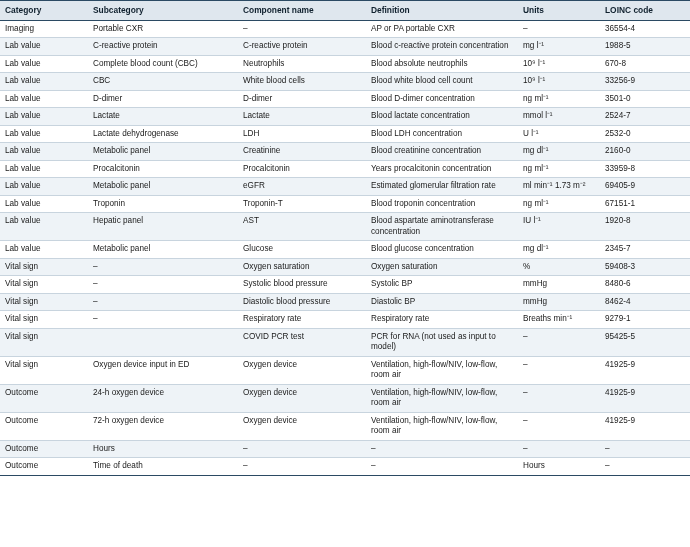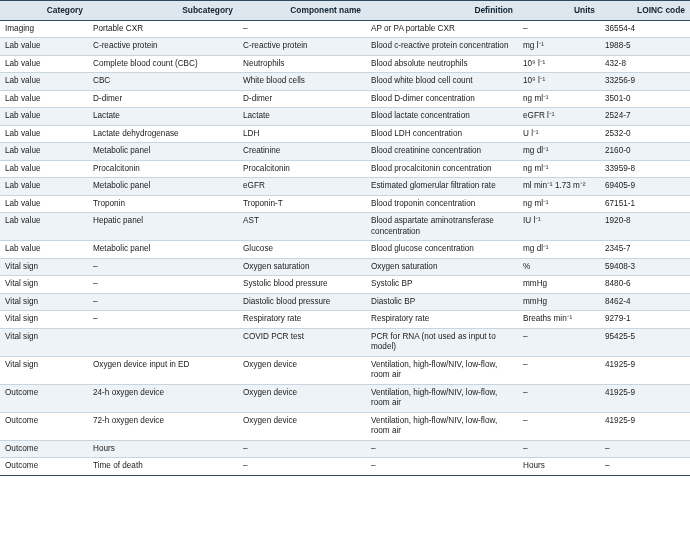--- a/index.html
+++ b/index.html
@@ -28,21 +28,21 @@
     line-height: 1.28;
   }
   table.data-table col.c0 { width: 88px; }
   table.data-table col.c1 { width: 150px; }
   table.data-table col.c2 { width: 128px; }
   table.data-table col.c3 { width: 152px; }
   table.data-table col.c4 { width: 82px; }
   table.data-table col.c5 { width: 90px; }
 
   thead th {
-    text-align: right;
+    text-align: left;
     font-weight: bold;
     font-size: 8.4px;
     padding: 4px 5px 4px 5px;
     background: #dfe7ee;
     border-top: 1.6px solid #2b4a63;
     border-bottom: 1.1px solid #2b4a63;
     vertical-align: bottom;
     color: #10212e;
   }
   tbody td {
@@ -101,21 +101,21 @@
           <td>Blood c-reactive protein concentration</td>
           <td>mg l⁻¹</td>
           <td>1988-5</td>
         </tr>
         <tr class="plain">
           <td>Lab value</td>
           <td>Complete blood count (CBC)</td>
           <td>Neutrophils</td>
           <td>Blood absolute neutrophils</td>
           <td>10⁹ l⁻¹</td>
-          <td>432-8</td>
+          <td>670-8</td>
         </tr>
         <tr class="shade">
           <td>Lab value</td>
           <td>CBC</td>
           <td>White blood cells</td>
           <td>Blood white blood cell count</td>
           <td>10⁹ l⁻¹</td>
           <td>33256-9</td>
         </tr>
         <tr class="plain">
@@ -124,21 +124,21 @@
           <td>D-dimer</td>
           <td>Blood D-dimer concentration</td>
           <td>ng ml⁻¹</td>
           <td>3501-0</td>
         </tr>
         <tr class="shade">
           <td>Lab value</td>
           <td>Lactate</td>
           <td>Lactate</td>
           <td>Blood lactate concentration</td>
-          <td>eGFR l⁻¹</td>
+          <td>mmol l⁻¹</td>
           <td>2524-7</td>
         </tr>
         <tr class="plain">
           <td>Lab value</td>
           <td>Lactate dehydrogenase</td>
           <td>LDH</td>
           <td>Blood LDH concentration</td>
           <td>U l⁻¹</td>
           <td>2532-0</td>
         </tr>
@@ -147,21 +147,21 @@
           <td>Metabolic panel</td>
           <td>Creatinine</td>
           <td>Blood creatinine concentration</td>
           <td>mg dl⁻¹</td>
           <td>2160-0</td>
         </tr>
         <tr class="plain">
           <td>Lab value</td>
           <td>Procalcitonin</td>
           <td>Procalcitonin</td>
-          <td>Blood procalcitonin concentration</td>
+          <td>Years procalcitonin concentration</td>
           <td>ng ml⁻¹</td>
           <td>33959-8</td>
         </tr>
         <tr class="shade">
           <td>Lab value</td>
           <td>Metabolic panel</td>
           <td>eGFR</td>
           <td>Estimated glomerular filtration rate</td>
           <td>ml min⁻¹ 1.73 m⁻²</td>
           <td>69405-9</td>

